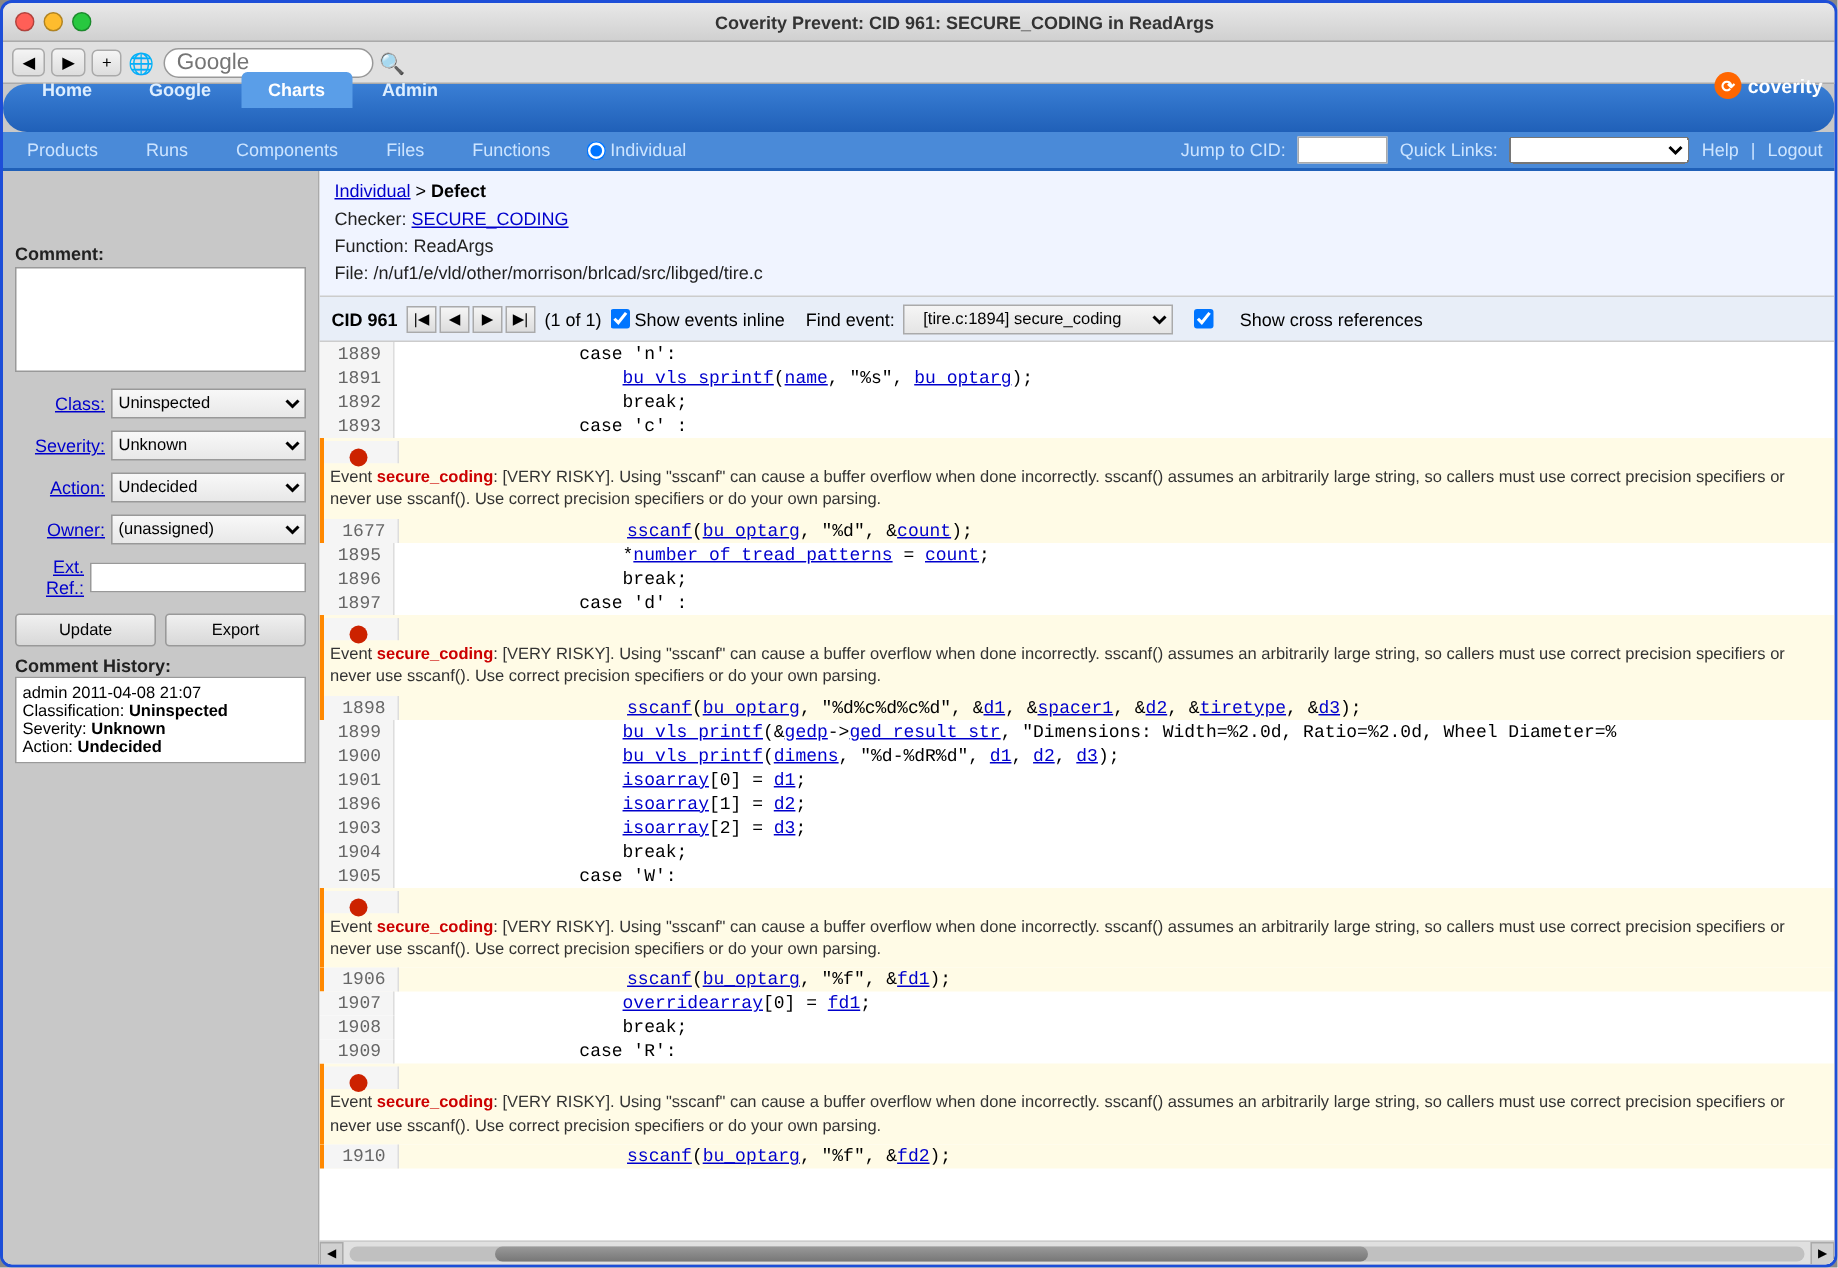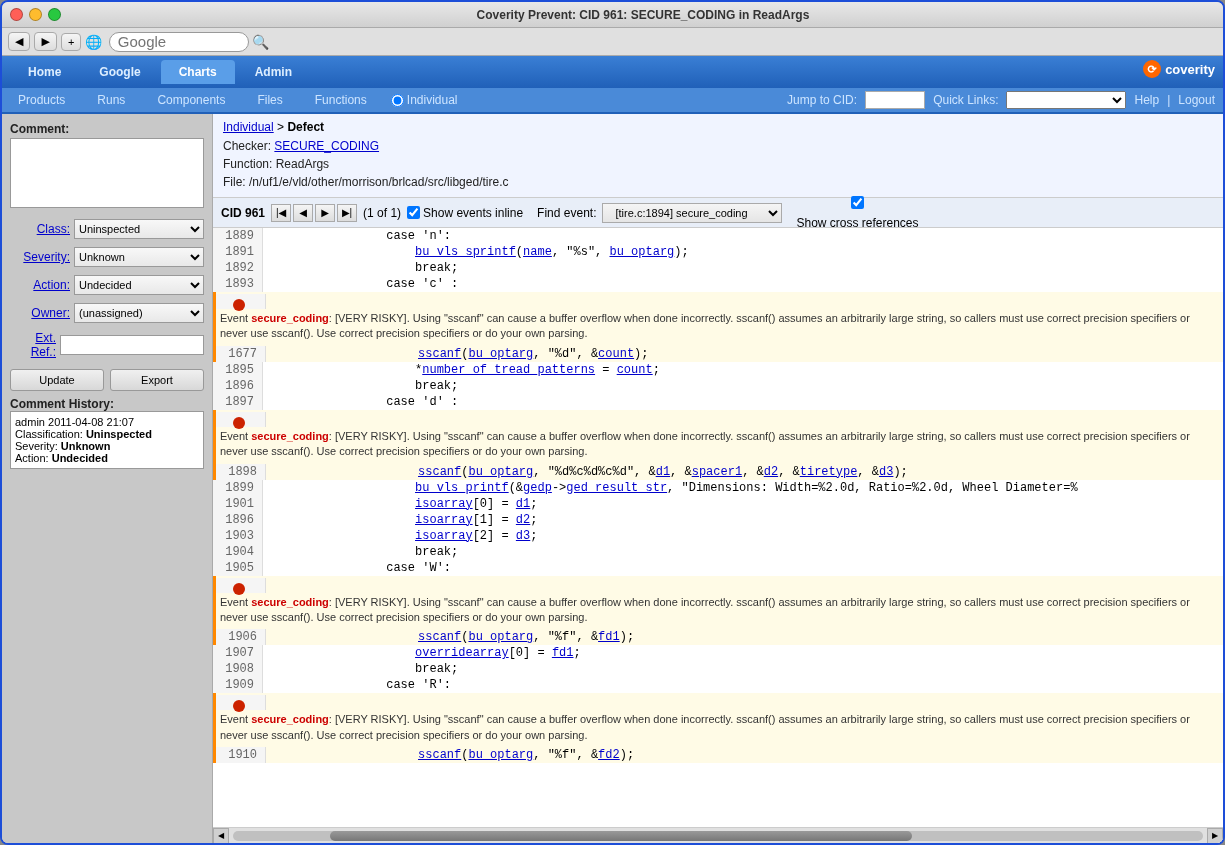--- a/index.html
+++ b/index.html
@@ -71,22 +71,23 @@
       background: white;
     }
     .nav-globe { font-size: 14px; margin-right: 2px; }
 
     
     .tab-bar {
       background: linear-gradient(to bottom, #3a7fd5, #2060b8);
       height: 32px;
       display: flex;
       align-items: flex-end;
-      padding: 4px 8px;
-      flex-shrink: 0;
+      padding: 16px 8px;
+      flex-shrink: 0;
+      border-radius: 16px;
     }
     .tab {
       padding: 5px 18px;
       border-radius: 4px 4px 0 0;
       cursor: pointer;
       font-size: 12px;
       font-weight: bold;
       color: #ddeeff;
       margin-right: 2px;
     }
@@ -156,20 +157,21 @@
 
     
     .sidebar {
       width: 210px;
       background: #c8c8c8;
       padding: 8px;
       flex-shrink: 0;
       display: flex;
       flex-direction: column;
       gap: 6px;
+      margin-top: 40px;
     }
     .sidebar-section-label {
       font-size: 12px;
       font-weight: bold;
       color: #222;
       margin-bottom: 2px;
     }
     .comment-box {
       width: 100%;
       height: 70px;
@@ -284,21 +286,21 @@
     .toolbar-checkbox { display: flex; align-items: center; gap: 3px; font-size: 12px; }
     .find-event-label { font-size: 12px; margin-left: 8px; }
     .find-event-select {
       height: 20px;
       font-size: 11px;
       border: 1px solid #aaa;
       background: linear-gradient(to bottom, #f5f5f5, #e5e5e5);
       padding: 0 8px;
       min-width: 180px;
     }
-    .cross-ref-checkbox { display: flex; align-items: center; gap: 7px; font-size: 12px; margin-left: 8px; flex-direction: column; }
+    .cross-ref-checkbox { display: flex; align-items: center; gap: 17px; font-size: 12px; margin-left: 8px; }
 
     
     .code-view {
       flex: 1;
       overflow: auto;
       font-family: 'Courier New', Courier, monospace;
       font-size: 12px;
       background: white;
     }
     .code-line {
@@ -611,20 +613,24 @@
         <div class="code-line event-line">
           <span class="line-num">1898</span>
           <span class="line-content">                    <a class="code-link">sscanf</a>(<a class="code-link">bu_optarg</a>, "%d%c%d%c%d", &amp;<a class="code-link">d1</a>, &amp;<a class="code-link">spacer1</a>, &amp;<a class="code-link">d2</a>, &amp;<a class="code-link">tiretype</a>, &amp;<a class="code-link">d3</a>);</span>
         </div>
 
         <div class="code-line">
           <span class="line-num">1899</span>
           <span class="line-content">                    <a class="code-link">bu_vls_printf</a>(&amp;<a class="code-link">gedp</a>-&gt;<a class="code-link">ged_result_str</a>, "Dimensions: Width=%2.0d, Ratio=%2.0d, Wheel Diameter=%</span>
         </div>
 
+        <div class="code-line">
+          <span class="line-num">1900</span>
+          <span class="line-content">                    <a class="code-link">bu_vls_printf</a>(<a class="code-link">dimens</a>, "%d-%dR%d", <a class="code-link">d1</a>, <a class="code-link">d2</a>, <a class="code-link">d3</a>);</span>
+        </div>
 
         <div class="code-line">
           <span class="line-num">1901</span>
           <span class="line-content">                    <a class="code-link">isoarray</a>[0] = <a class="code-link">d1</a>;</span>
         </div>
 
         <div class="code-line">
           <span class="line-num">1896</span>
           <span class="line-content">                    <a class="code-link">isoarray</a>[1] = <a class="code-link">d2</a>;</span>
         </div>

